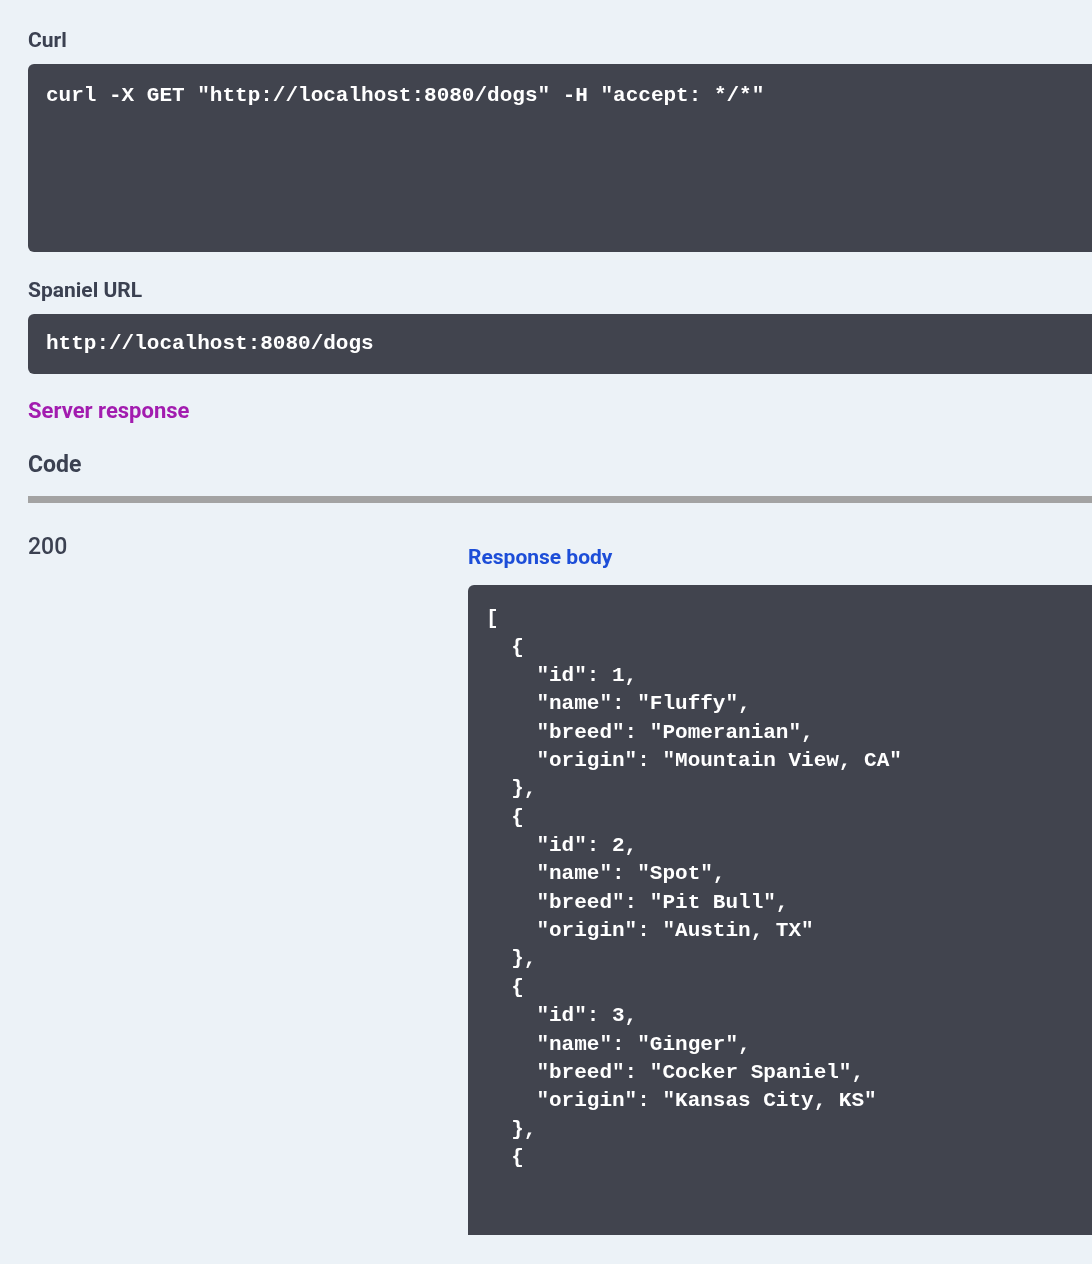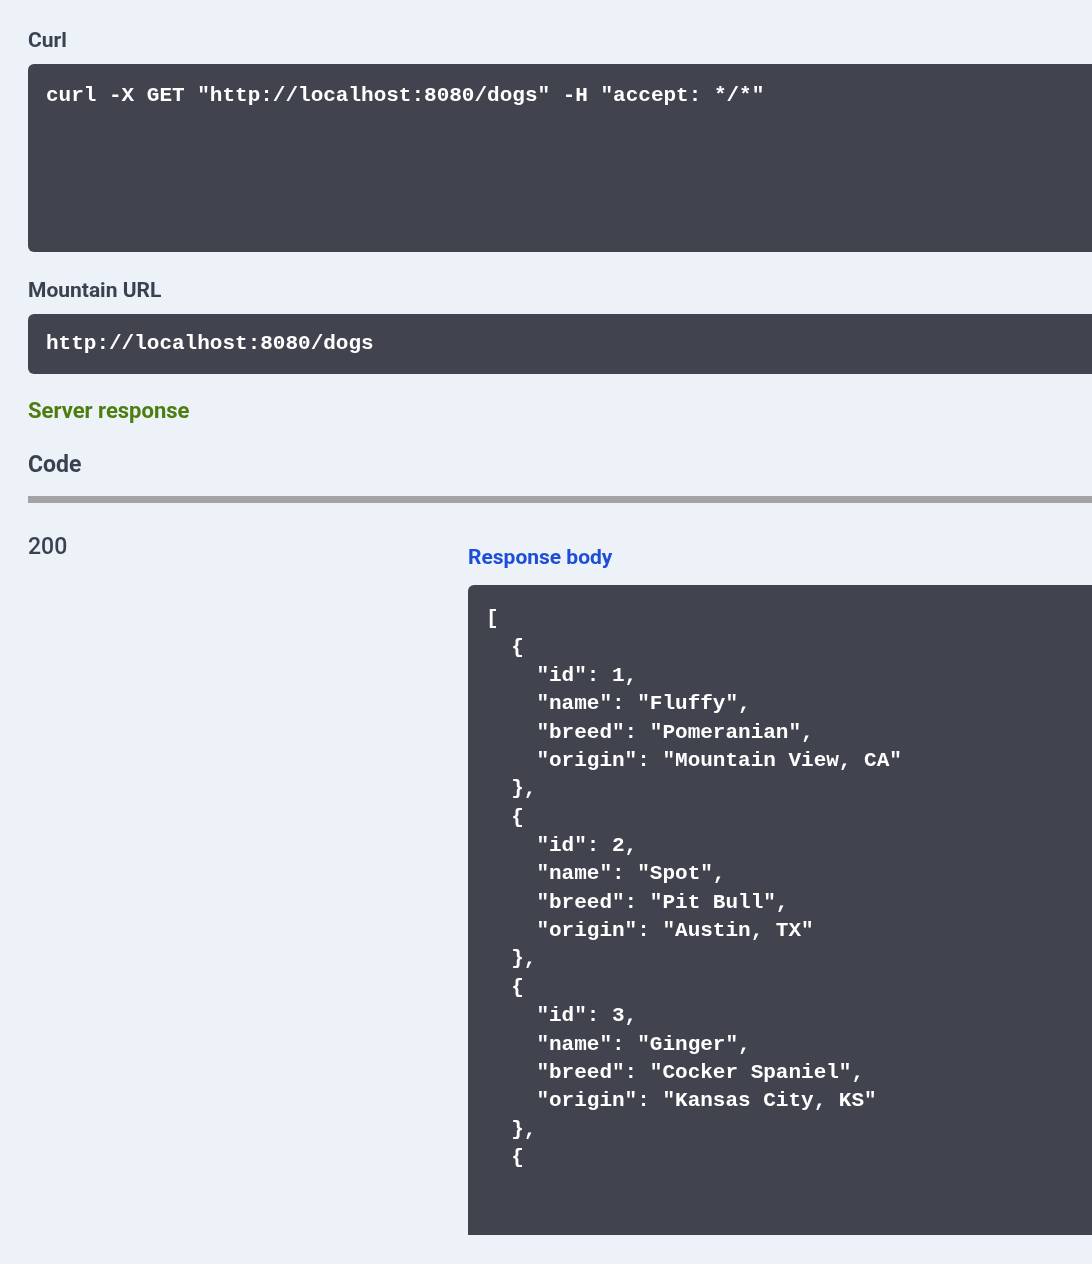--- a/index.html
+++ b/index.html
@@ -28,21 +28,21 @@
       padding:18px 18px;
       border-radius:6px 0 0 6px;
       white-space:pre;
       overflow:hidden;
     }
     .curl-box { min-height:188px; }
     .url-box { padding:16px 18px; }
     .server-response-heading {
       font-size:22px;
       font-weight:700;
-      color:#4d7c0f;
+      color:#a21caf;
       margin:24px 0 28px 0;
     }
     .resp-table { width:100%; }
     .resp-head {
       display:flex;
       border-bottom:7px solid #a3a3a3;
       padding-bottom:18px;
     }
     .col-code-head, .col-details-head {
       font-size:23px;
@@ -78,21 +78,21 @@
     }
   </style>
 </head>
 <body>
 
 <div class="content">
 
   <h4 class="section-heading">Curl</h4>
   <div class="codebox curl-box">curl -X GET "http://localhost:8080/dogs" -H "accept: */*"</div>
 
-  <h4 class="section-heading" style="margin-top:26px;">Mountain URL</h4>
+  <h4 class="section-heading" style="margin-top:26px;">Spaniel URL</h4>
   <div class="codebox url-box">http://localhost:8080/dogs</div>
 
   <div class="server-response-heading">Server response</div>
 
   <div class="resp-table">
     <div class="resp-head">
       <div class="col-code col-code-head">Code</div>
     </div>
     <div class="resp-row">
       <div class="col-code">

